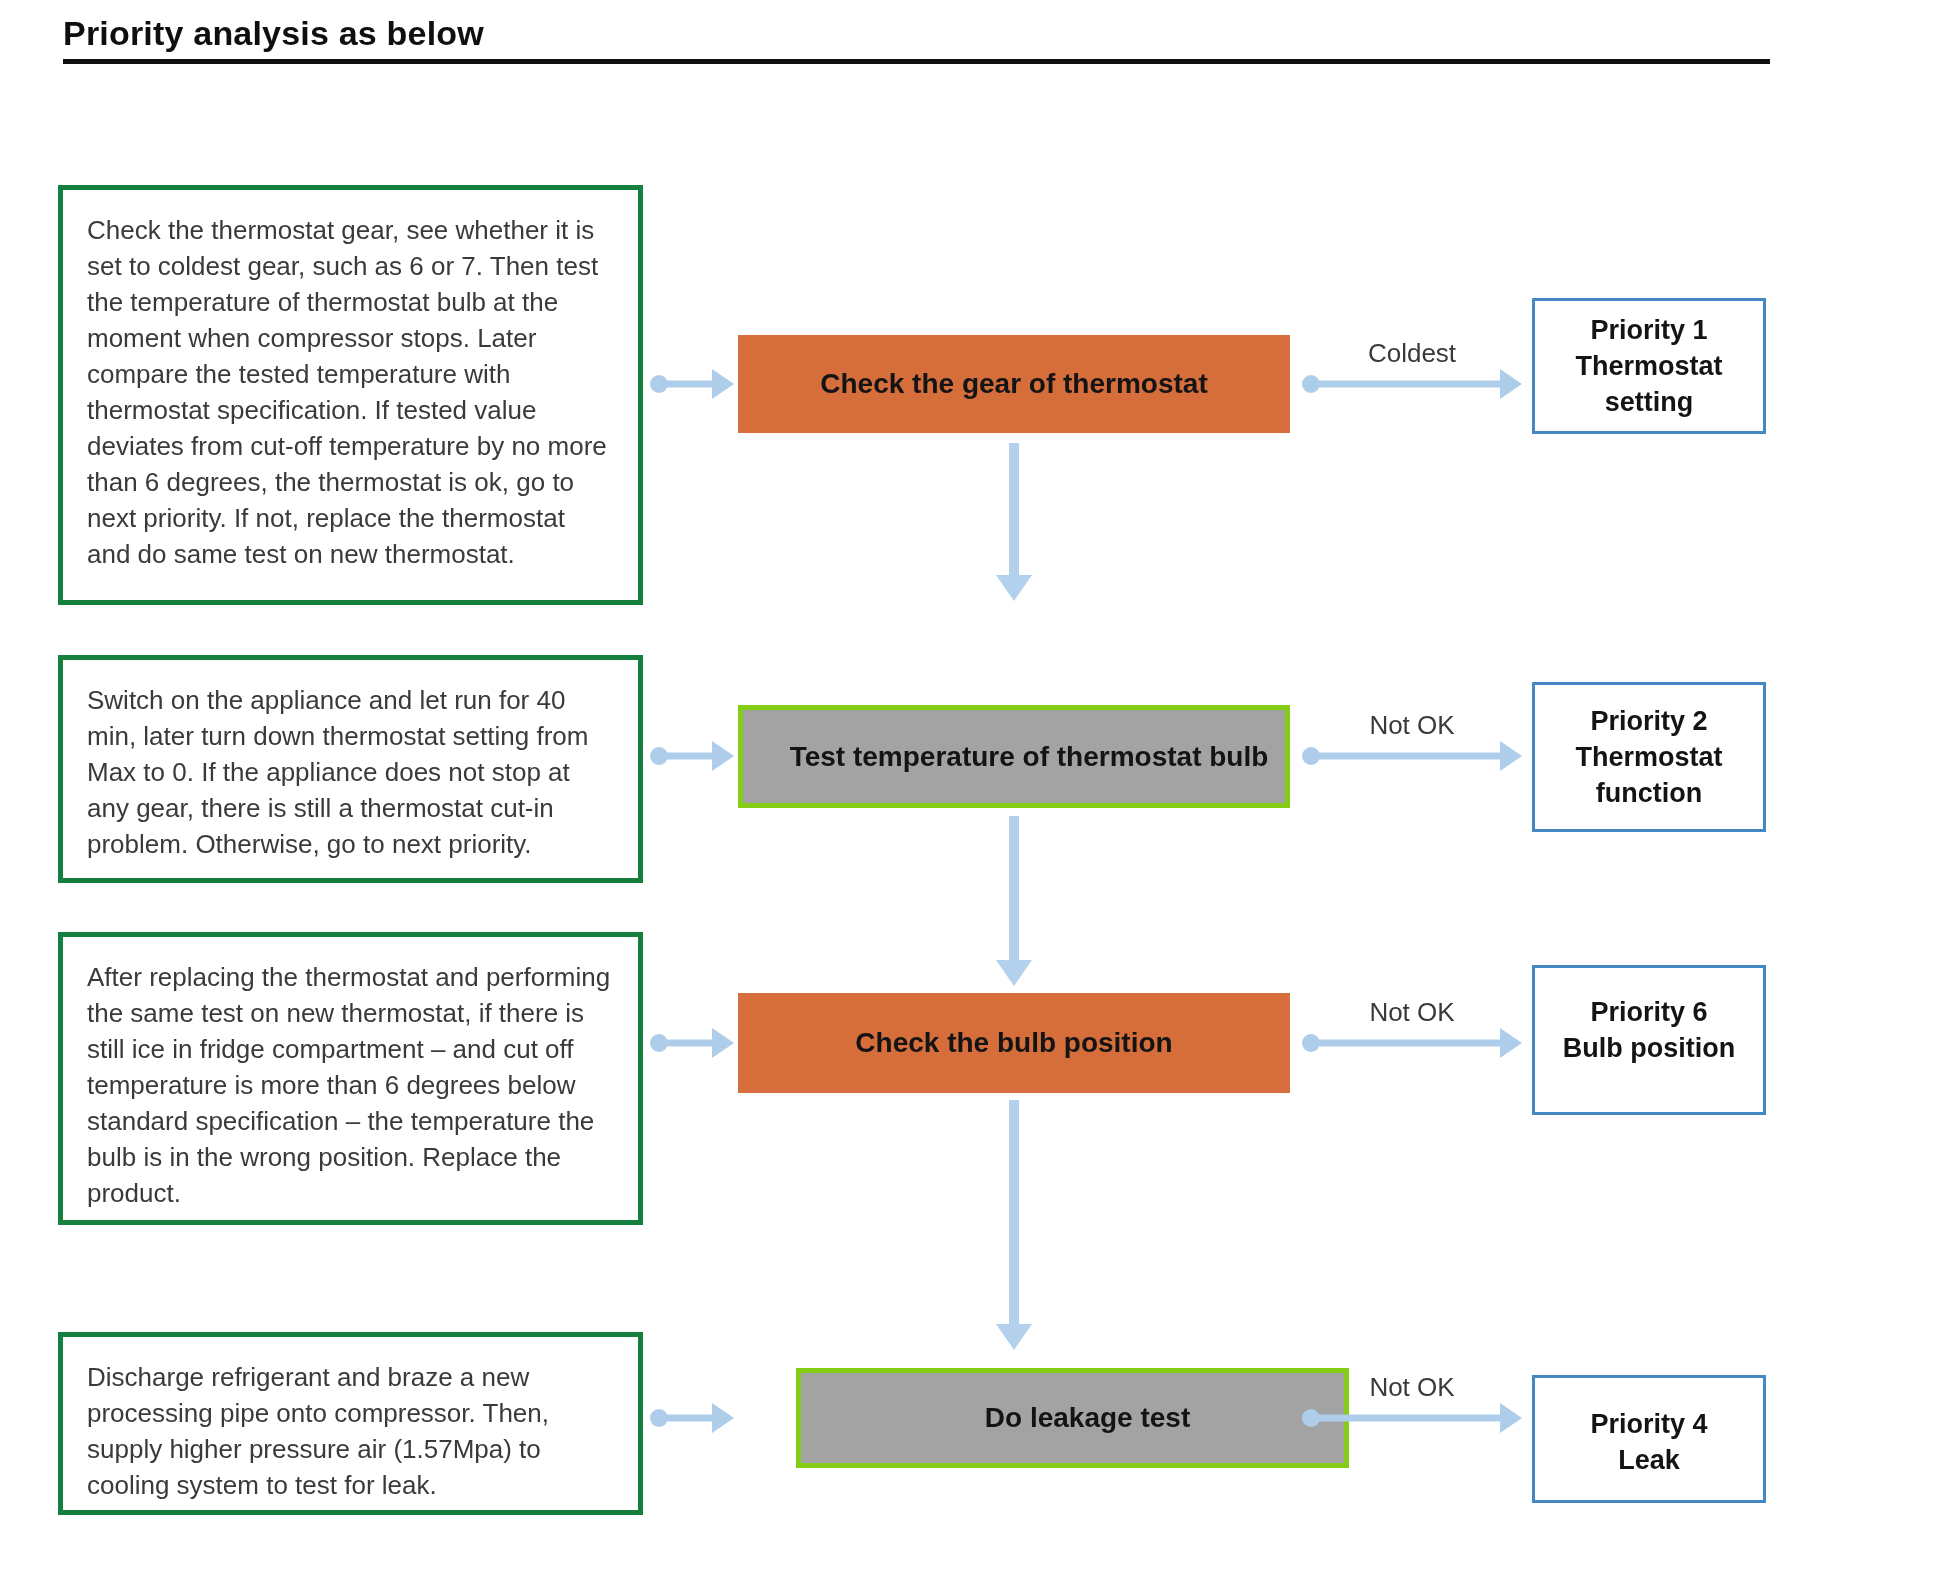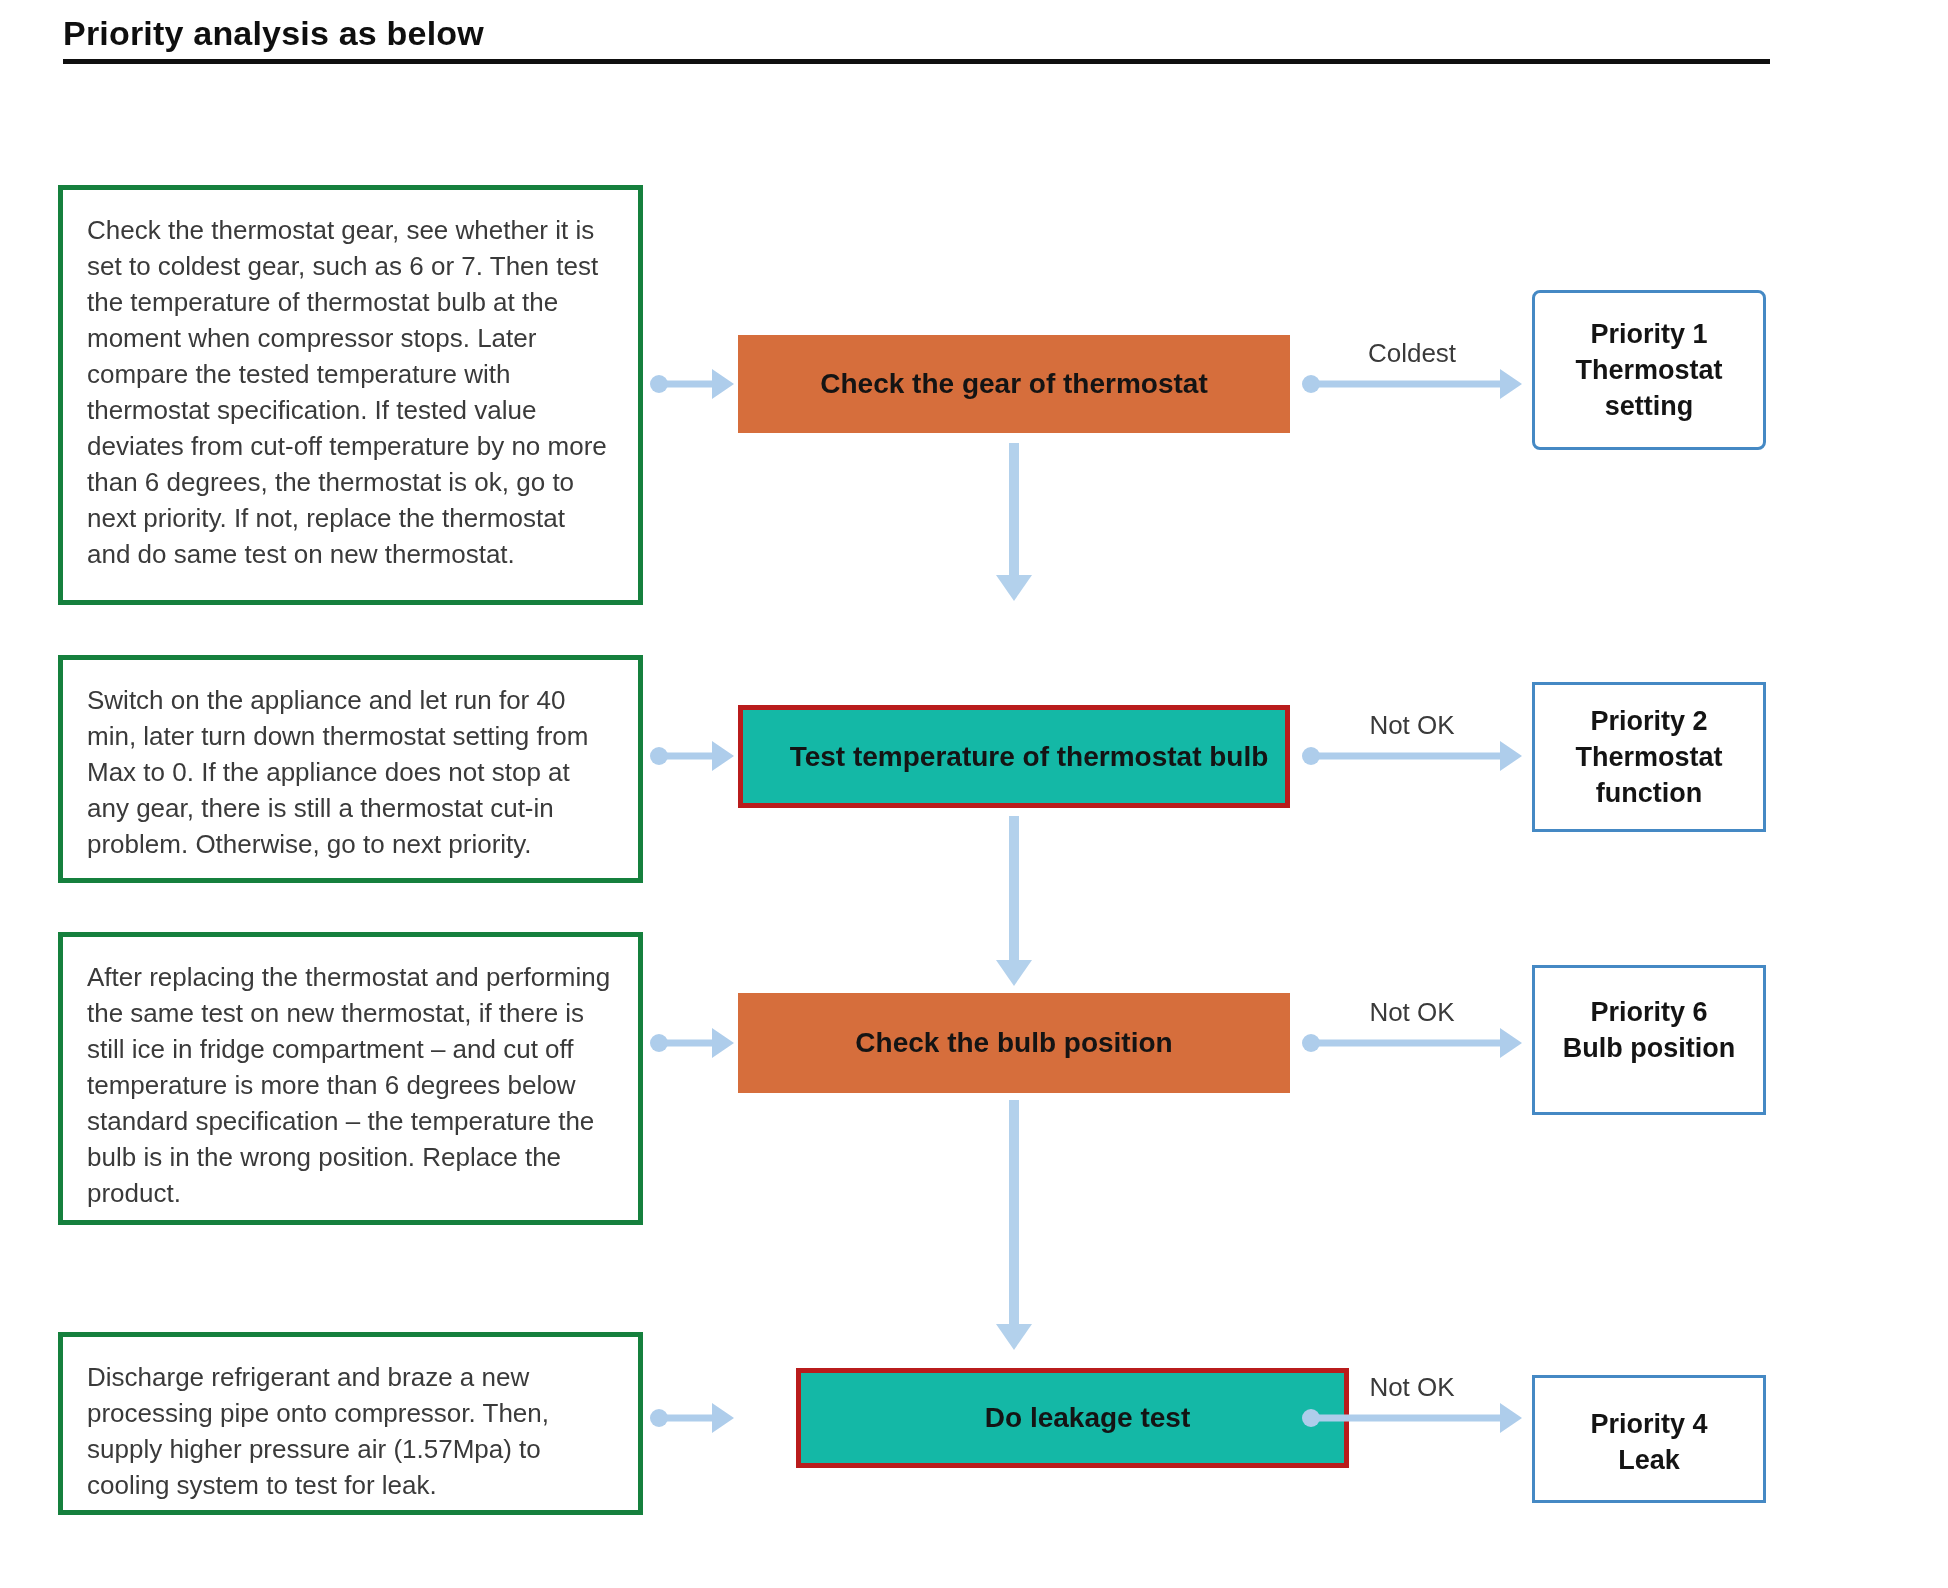--- a/index.html
+++ b/index.html
@@ -30,34 +30,34 @@
   .desc-4 { top:1332px; height:183px; }
 
   
   .process-box {
     position:absolute; left:738px; width:552px;
     display:flex; align-items:center; justify-content:center;
     text-align:center; font-weight:bold; font-size:28px; color:#141414;
     box-sizing:border-box;
   }
   .process-filled  { background:#D66E3C; }
-  .process-outline { background:#14b8a6; border:5px solid #b91c1c;padding-left:30px; }
+  .process-outline { background:#a3a3a3; border:5px solid #84cc16;padding-left:30px; }
   .proc-1 { top:335px;  height:98px; }
   .proc-2 { top:705px;  height:103px; }
   .proc-3 { top:993px;  height:100px; }
   .proc-4 { top:1368px; height:100px; left:752px; width:553px;margin-left:44px; }
 
   
   .priority-box {
     position:absolute; left:1532px; width:234px;
     border:3px solid #4589C4; box-sizing:border-box; background:#ffffff;
     display:flex; flex-direction:column; align-items:center; justify-content:center;
     text-align:center; font-weight:bold; font-size:27px; line-height:36px; color:#141414;
   }
-  .prio-1 { top:290px;  height:160px;border-radius:8px; }
+  .prio-1 { top:298px;  height:136px; }
   .prio-2 { top:682px;  height:150px; }
   .prio-3 { top:965px;  height:150px; justify-content:flex-start; padding-top:26px; }
   .prio-4 { top:1375px; height:128px; justify-content:flex-start; padding-top:28px; }
 
   
   .arrow-h { position:absolute; height:30px; }
   .arrow-h .dot {
     position:absolute; left:0; top:50%; transform:translateY(-50%);
     width:18px; height:18px; border-radius:50%; background:#AECDEB;
   }

